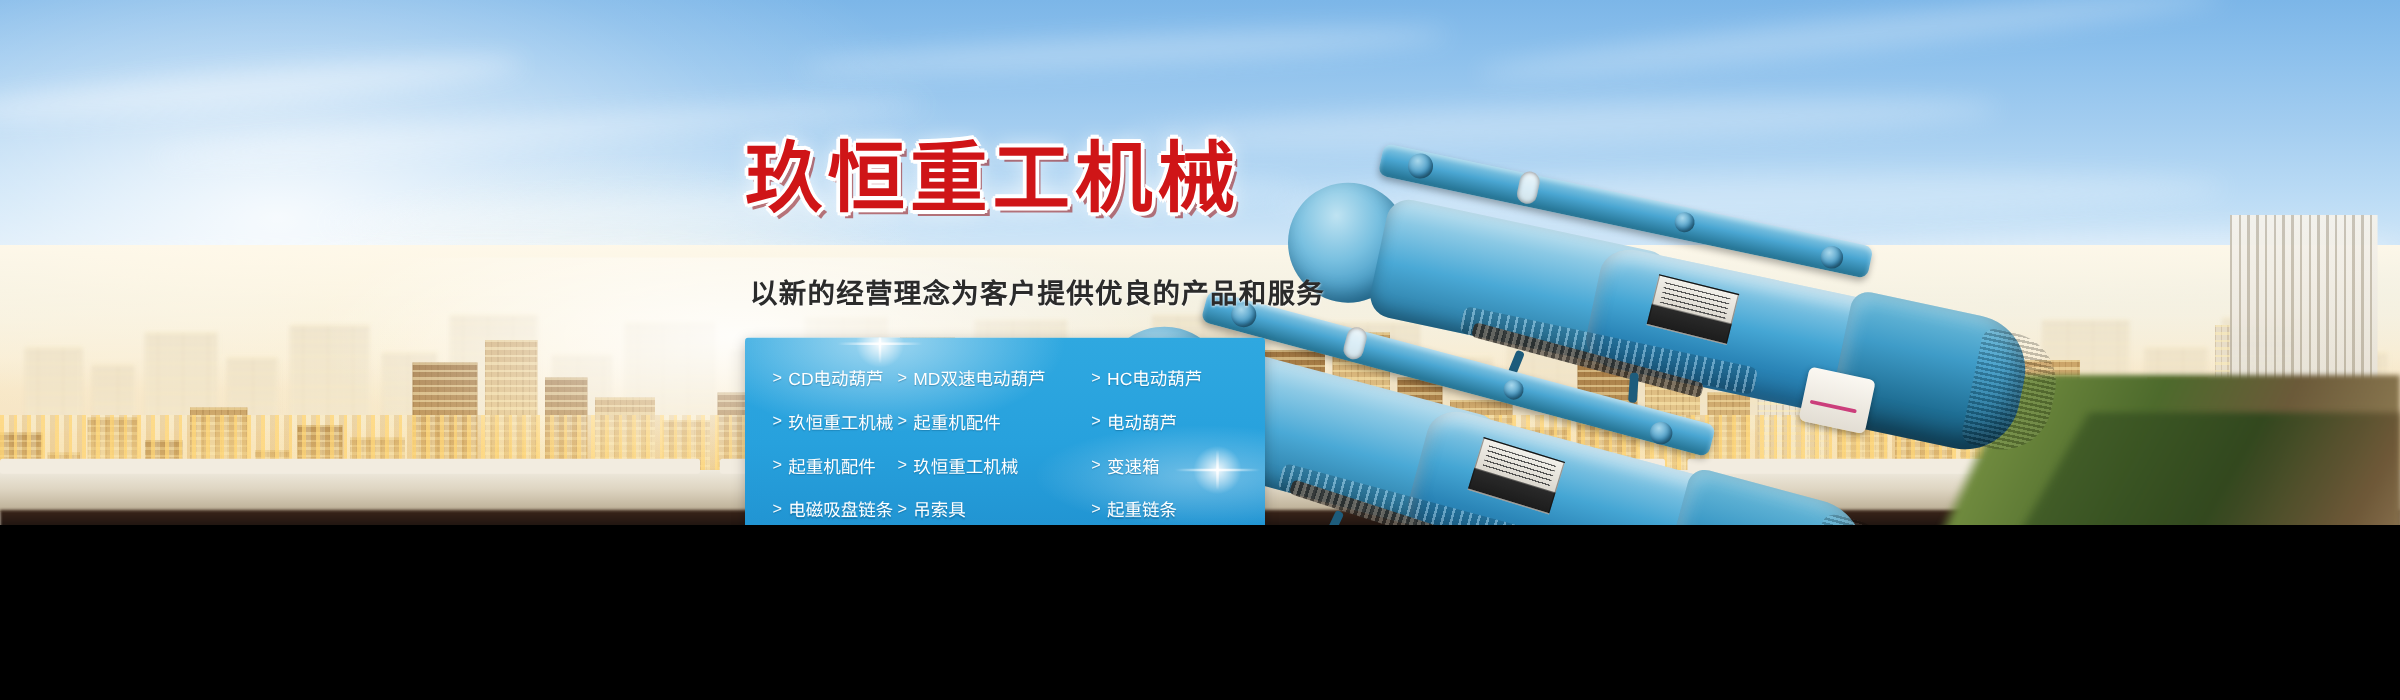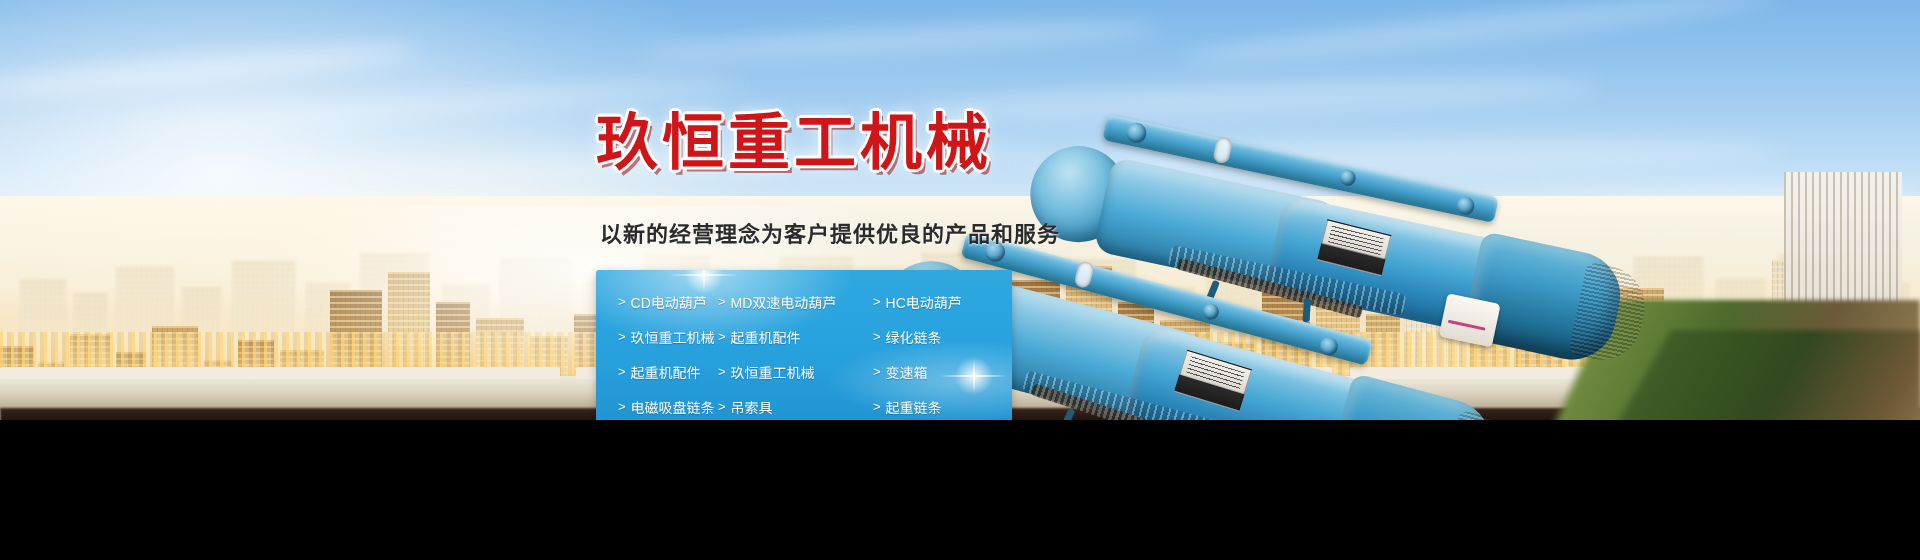--- a/index.html
+++ b/index.html
@@ -523,21 +523,21 @@
         </div>
         <div class="col2">
           <a class="plink" href="#">
             <span class="chev">&gt;</span>
             <span>起重机配件</span>
           </a>
         </div>
         <div class="col3">
           <a class="plink" href="#">
             <span class="chev">&gt;</span>
-            <span>绿化链条</span>
+            <span>电动葫芦</span>
           </a>
         </div>
       </div>
 
       <div class="prow">
         <div class="col1">
           <a class="plink" href="#">
             <span class="chev">&gt;</span>
             <span>起重机配件</span>
           </a>

